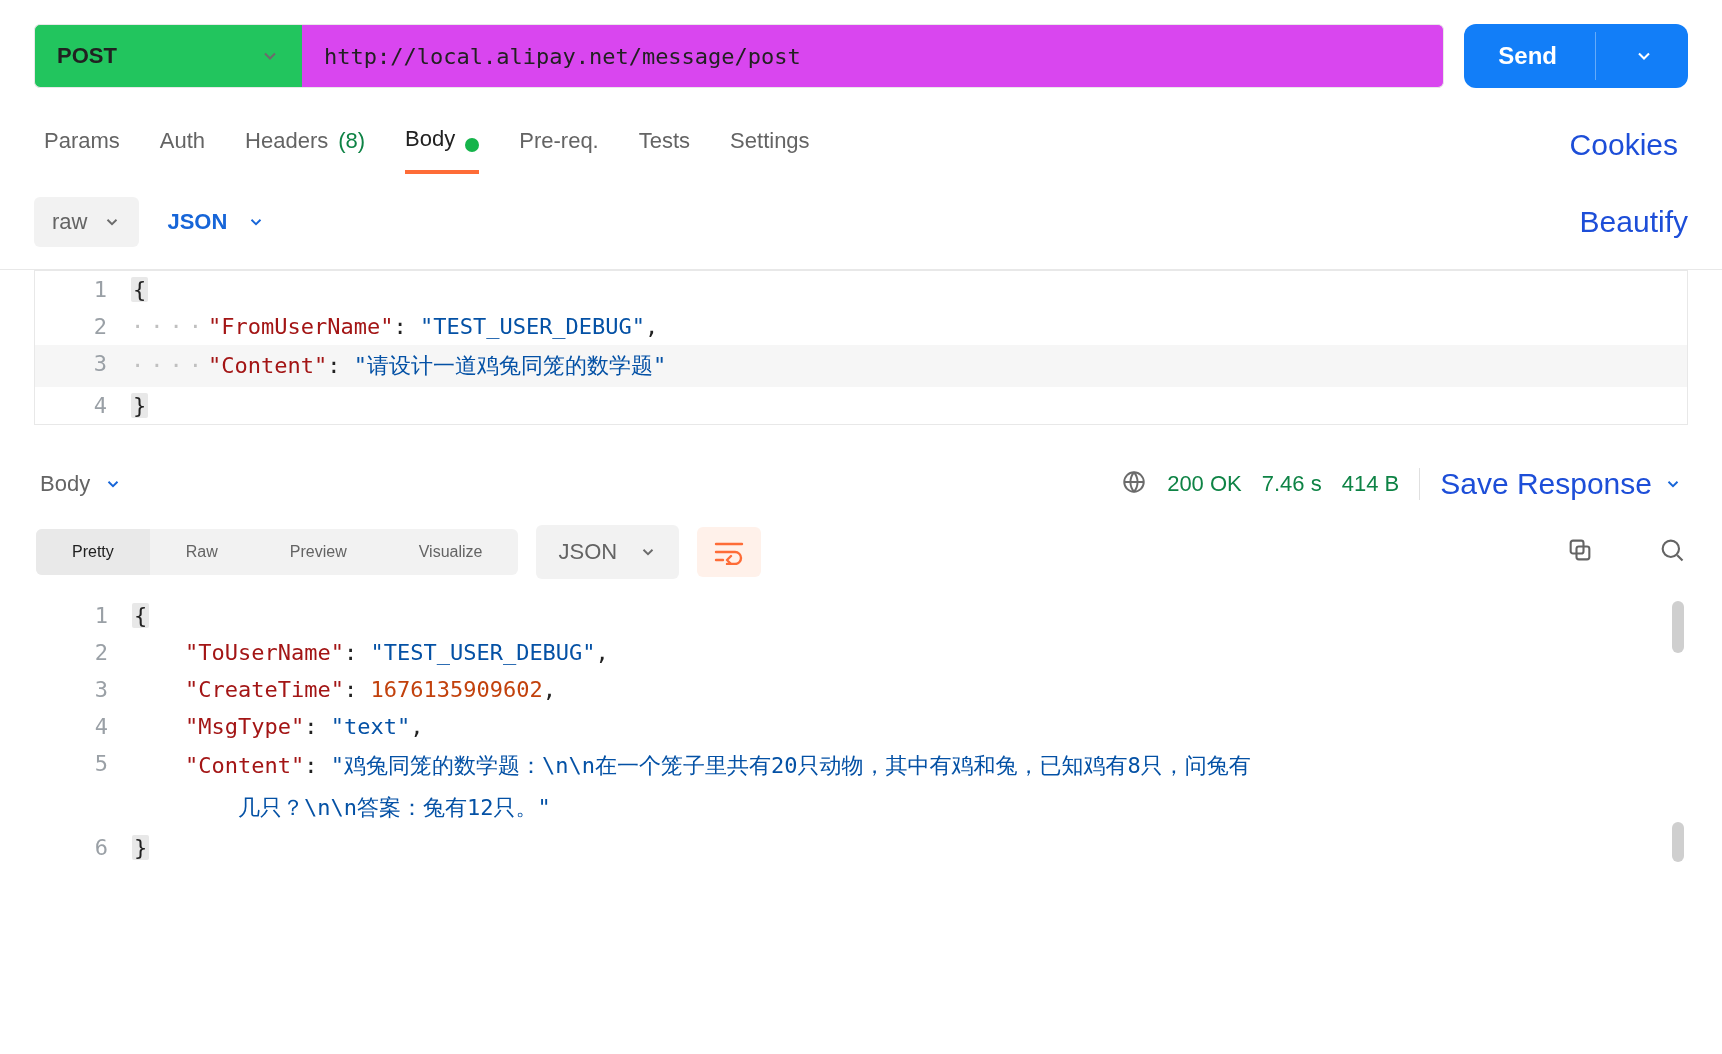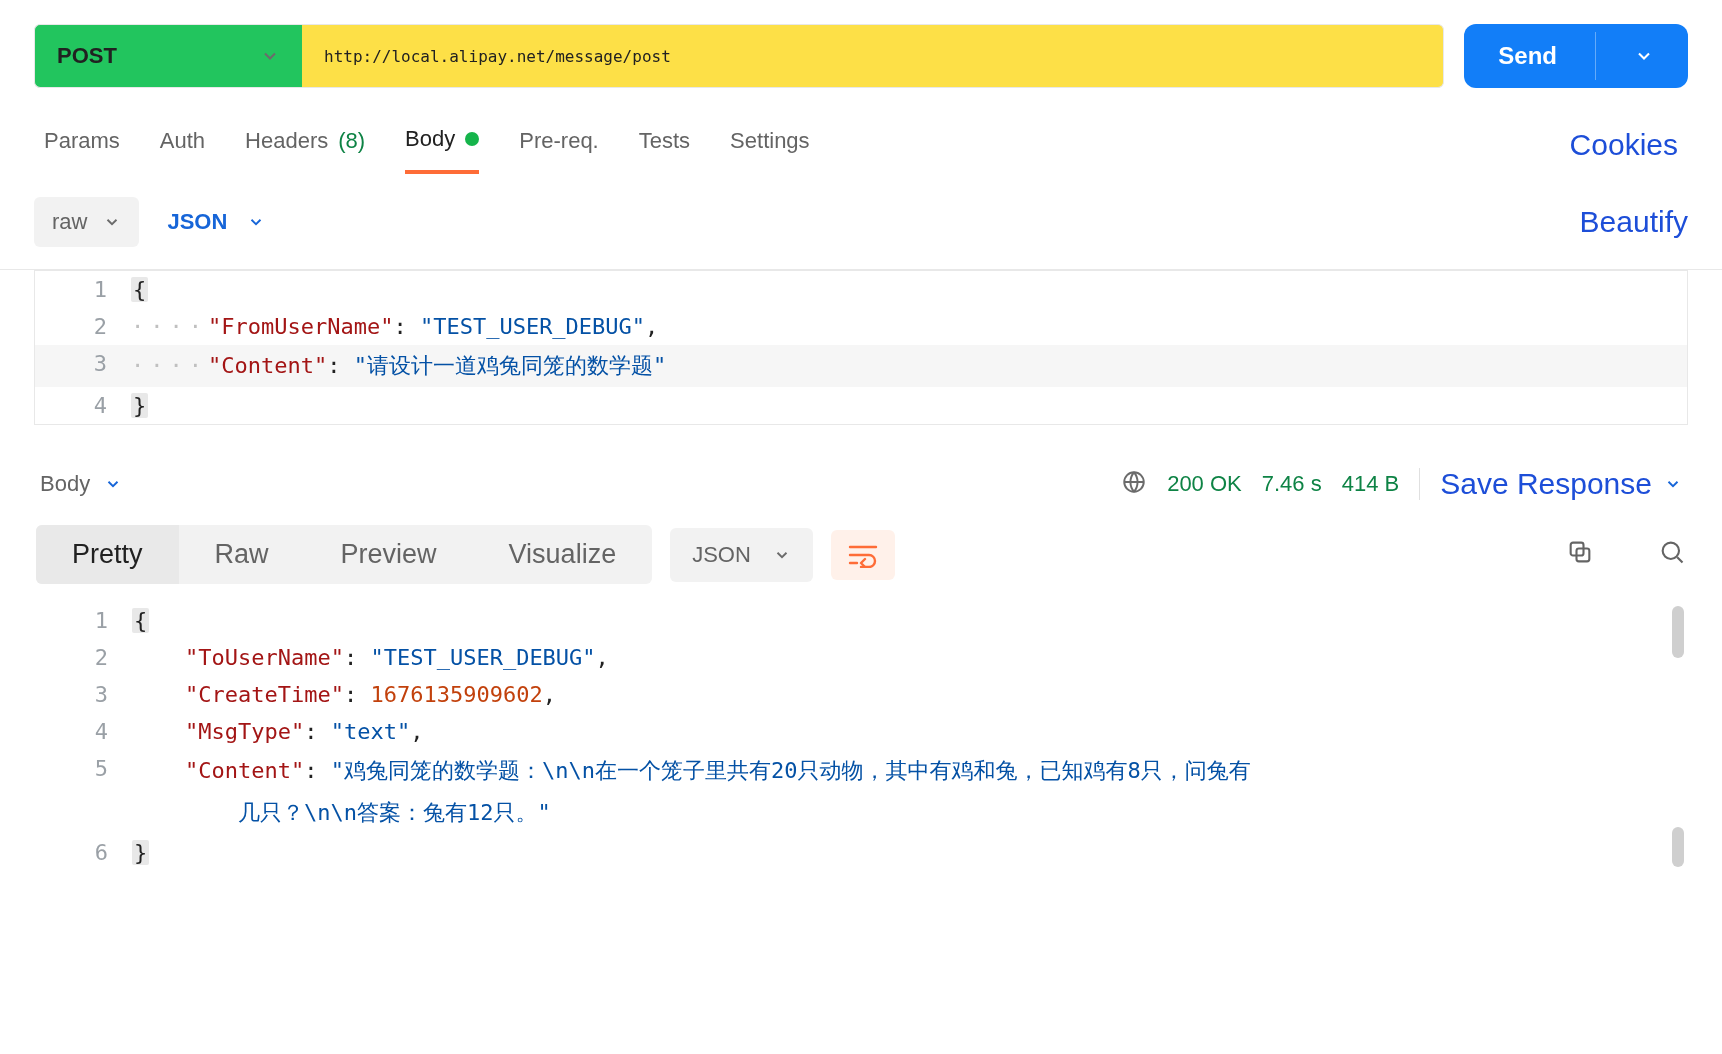--- a/index.html
+++ b/index.html
@@ -30,24 +30,24 @@
   justify-content: space-between;
   border-right: none;
   margin-right: -20px;
 }
 .url-input {
   flex: 1;
   border: 1px solid #e8e8e8;
   border-left: none;
   border-radius: 0 6px 6px 0;
   padding: 18px 22px;
-  font-size: 16px;
+  font-size: 22px;
   font-family: "SF Mono", Consolas, monospace;
   color: #212121;
-  background: #fde047;
+  background: #d946ef;
 }
 .send-btn {
   background: #127ef8;
   color: #fff;
   border: none;
   border-radius: 12px;
   padding: 0 34px;
   font-size: 24px;
   font-weight: 700;
   display: flex;
@@ -63,21 +63,21 @@
   padding: 16px 44px 0 44px;
   gap: 40px;
   border-bottom: 1px solid rgba(0,0,0,0);
 }
 .tab {
   font-size: 22px;
   color: #646464;
   padding: 10px 0 18px 0;
   cursor: pointer;
   display: inline-flex;
-  align-items: center;
+  align-items: flex-end;
   gap: 10px;
 }
 .tab.active { color: #212121; font-weight: 500; border-bottom: 4px solid #fe6c37; }
 .tab .count-green { color: #0e8345; font-weight: 500; }
 .dot-green { width: 14px; height: 14px; background: #15b44b; border-radius: 50%; display: inline-block; }
 .tabs-spacer { flex: 1; }
 .link-blue { color: #1d4ed8; font-size: 30px; font-weight: 500; cursor: pointer; }
 
 .sub-row {
   display: flex;
@@ -158,21 +158,21 @@
   gap: 18px;
 }
 .seg-group {
   display: flex;
   background: #f2f2f2;
   border-radius: 6px;
   overflow: hidden;
 }
 .seg {
   padding: 14px 36px;
-  font-size: 27px;
+  font-size: 16px;
   color: #646464;
   cursor: pointer;
 }
 .seg.active { background: #e9e9e9; color: #212121; font-weight: 500; }
 .pill-dd {
   background: #f2f2f2;
   border-radius: 6px;
   padding: 14px 22px;
   display: inline-flex;
   align-items: center;

